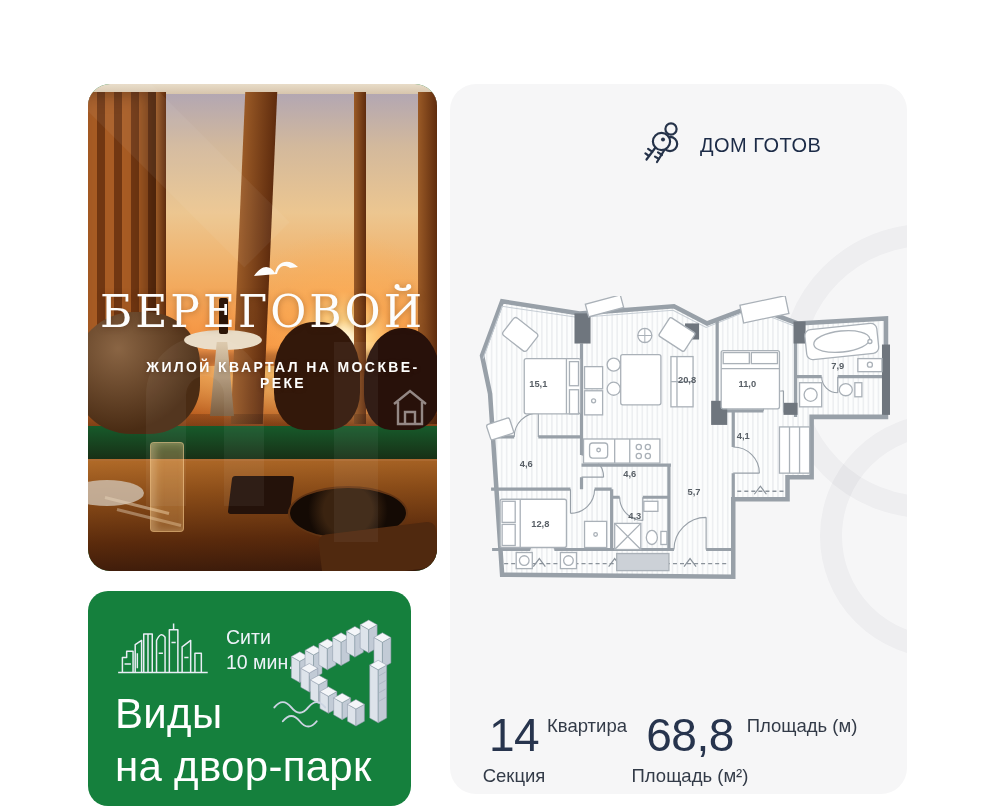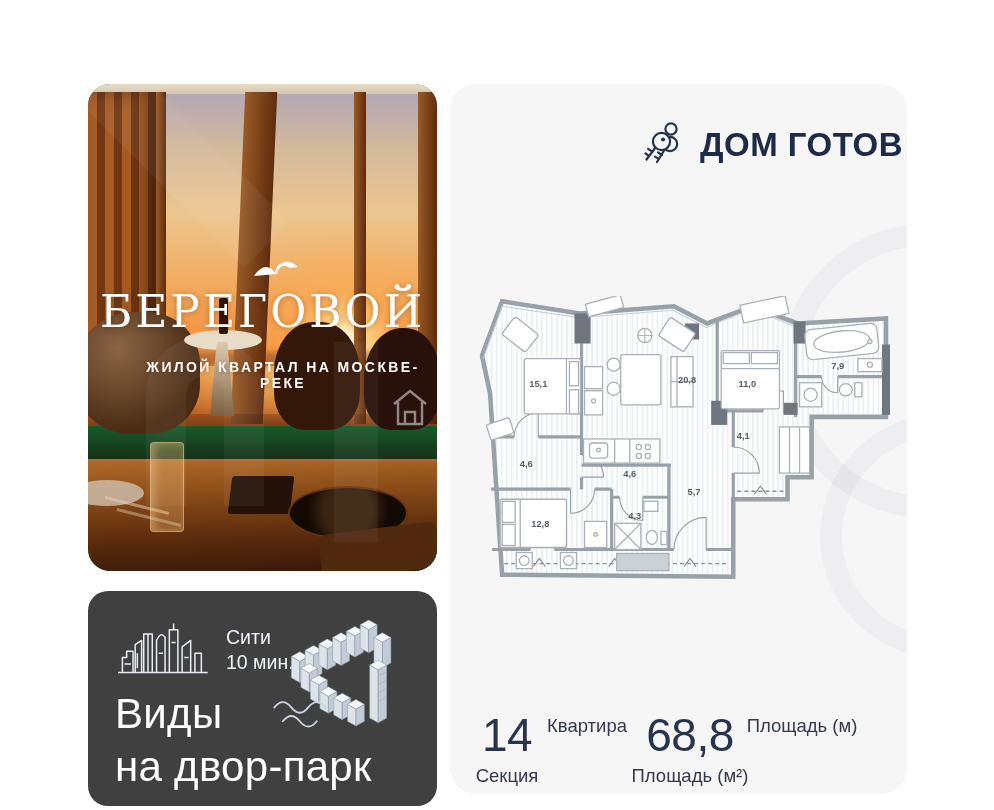--- a/index.html
+++ b/index.html
@@ -28,28 +28,28 @@
     background:linear-gradient(178deg,#b06a28 0%,#8a4c18 30%,#5a2a0c 68%,#36180a 100%);
     border-top:2px solid rgba(235,150,70,.65);}
   .ph-dark{left:0;top:330px;width:100%;height:60px;background:linear-gradient(180deg,rgba(30,14,6,.2),rgba(24,11,4,.85));}
   .wm{background:rgba(255,255,255,.05);}
   .brand-wrap{left:0;top:172px;width:100%;text-align:center;color:#fdfdfc;}
   .brand-title{font-family:"DejaVu Serif","Liberation Serif",serif;font-size:44px;letter-spacing:3px;font-weight:400;
     text-shadow:0 1px 6px rgba(60,25,5,.35);}
   .brand-sub{margin-top:22px;font-size:14px;font-weight:700;letter-spacing:2.4px;text-shadow:0 1px 4px rgba(60,25,5,.4);padding-left:41px;}
 
   
-  .navy-card{left:88px;top:591px;width:349px;height:215px;border-radius:20px;background:#404040;color:#f2f5fb;}
+  .navy-card{left:88px;top:591px;width:323px;height:215px;border-radius:20px;background:#15803d;color:#f2f5fb;}
   .city-text{left:138px;top:34px;font-size:19.5px;line-height:25px;font-weight:400;color:#eef2f9;}
   .navy-headline{left:27px;top:96px;font-size:42px;line-height:53px;font-weight:500;color:#ffffff;letter-spacing:.3px;}
 
   
   .right-card{left:450px;top:84px;width:457px;height:710px;border-radius:26px;background:#f6f6f7;}
   .status-row{left:190px;top:36px;display:flex;align-items:center;gap:14px;}
-  .status-label{font-size:33px;font-weight:700;color:#1c2b47;letter-spacing:.5px;}
+  .status-label{font-size:20px;font-weight:400;color:#1c2b47;letter-spacing:.5px;}
   .plan-box{left:24px;top:212px;width:416px;height:292px;}
   .stat-col{position:absolute;top:626px;transform:translateX(-50%);text-align:center;color:#27344d;}
   .stat-value{font-size:46px;line-height:50px;font-weight:500;letter-spacing:-.5px;}
   .stat-label{margin-top:5px;font-size:18.5px;color:#333b48;white-space:nowrap;}
   .rm{font-size:9.3px;font-weight:600;fill:#585f66;font-family:"Liberation Sans",sans-serif;}
   .wm-circle{position:absolute;border-radius:50%;border:22px solid rgba(30,42,66,.035);}
 </style>
 </head>
 <body>
 
@@ -337,21 +337,21 @@
         <text class="rm" x="362" y="72">7,9</text>
         <text class="rm" x="268" y="142">4,1</text>
         <text class="rm" x="52" y="170">4,6</text>
         <text class="rm" x="155" y="180">4,6</text>
         <text class="rm" x="160" y="222">4,3</text>
         <text class="rm" x="219" y="198">5,7</text>
         <text class="rm" x="66" y="230">12,8</text>
       </g>
     </svg>
 
-    <div class="stat-col" style="left:57px;">
+    <div class="stat-col" style="left:64px;">
       <div class="stat-value">14</div>
       <div class="stat-label">Секция</div>
     </div>
     <div class="stat-col" style="left:137px;">
       <div class="stat-label">Квартира</div>
     </div>
     <div class="stat-col" style="left:240px;">
       <div class="stat-value">68,8</div>
       <div class="stat-label">Площадь (м²)</div>
     </div>

